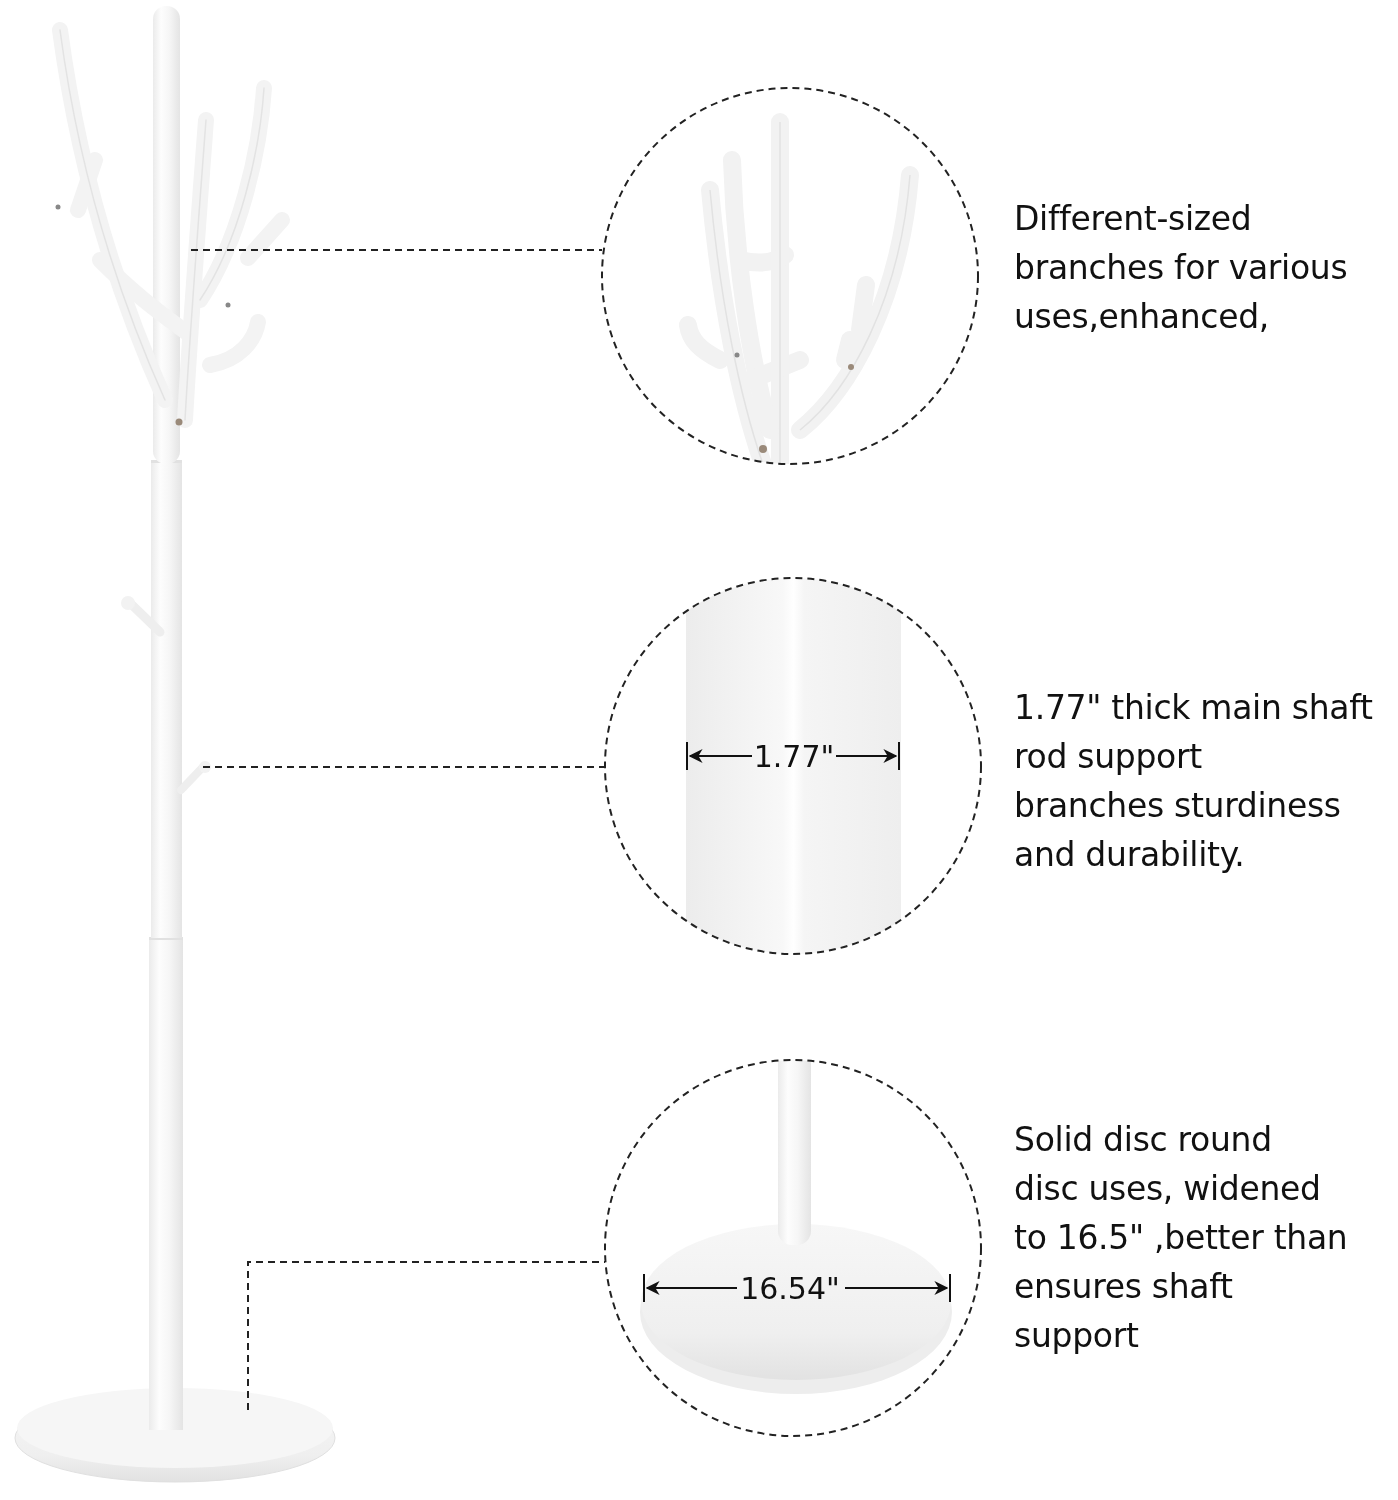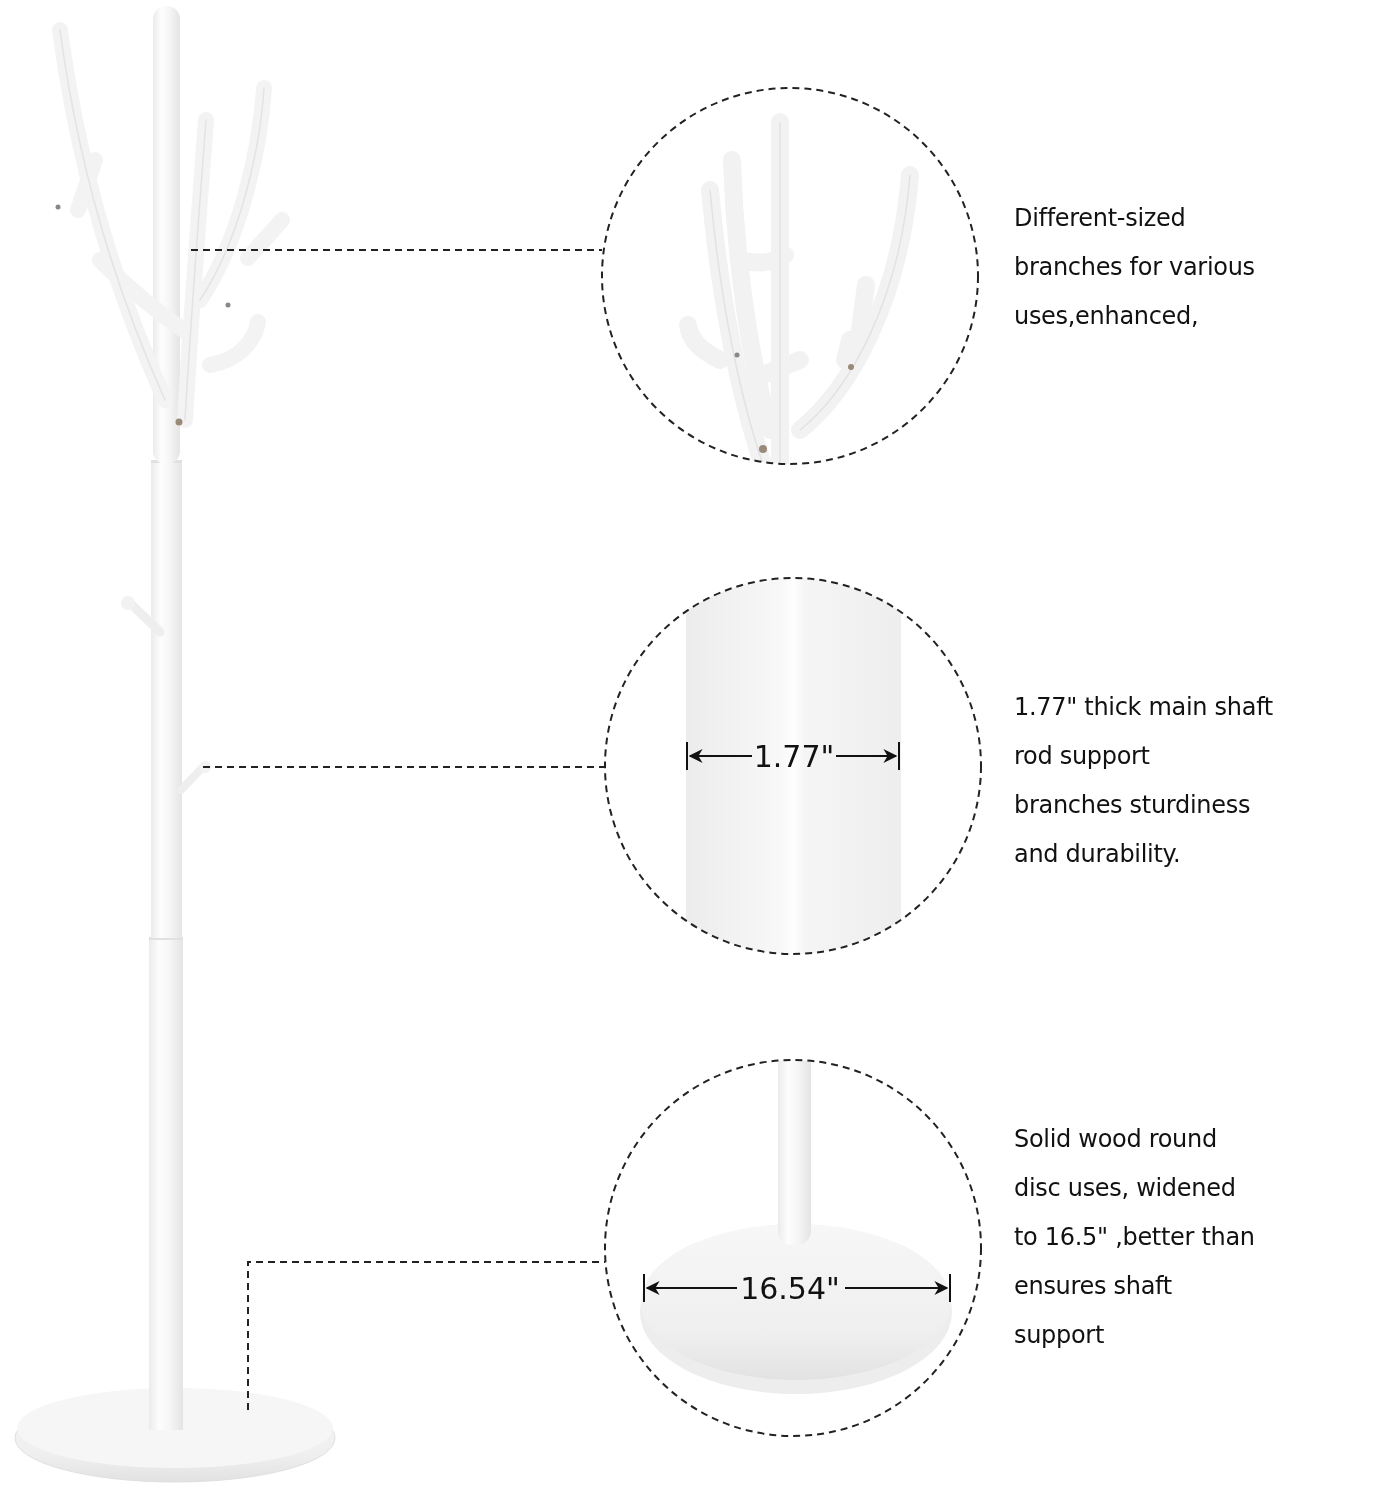--- a/index.html
+++ b/index.html
@@ -3,21 +3,21 @@
   <meta charset="utf-8">
   <style>
     html, body { margin: 0; padding: 0; background: #ffffff; }
     body { width: 1398px; height: 1500px; position: relative; overflow: hidden; font-family: "DejaVu Sans", sans-serif; }
     .canvas { position: absolute; left: 0; top: 0; width: 1398px; height: 1500px; }
     .feature-text {
       position: absolute;
       left: 1014px;
       width: 384px;
       font-family: "DejaVu Sans", sans-serif;
-      font-size: 24px;
+      font-size: 33px;
       line-height: 49px;
       color: #111111;
       letter-spacing: -0.3px;
       white-space: normal;
     }
     .feature-text span { display: block; white-space: nowrap; }
     .dim-label {
       font-family: "DejaVu Sans", sans-serif;
       font-size: 30px;
       fill: #111111;
@@ -169,18 +169,18 @@
 </div>
 
 <div class="feature-text" style="top:683px;">
   <span>1.77" thick main shaft</span>
   <span>rod support</span>
   <span>branches sturdiness</span>
   <span>and durability.</span>
 </div>
 
 <div class="feature-text" style="top:1115px;">
-  <span>Solid wood round</span>
+  <span>Solid disc round</span>
   <span>disc uses, widened</span>
   <span>to 16.5" ,better than</span>
   <span>ensures shaft</span>
   <span>support</span>
 </div>
 
 </body></html>

